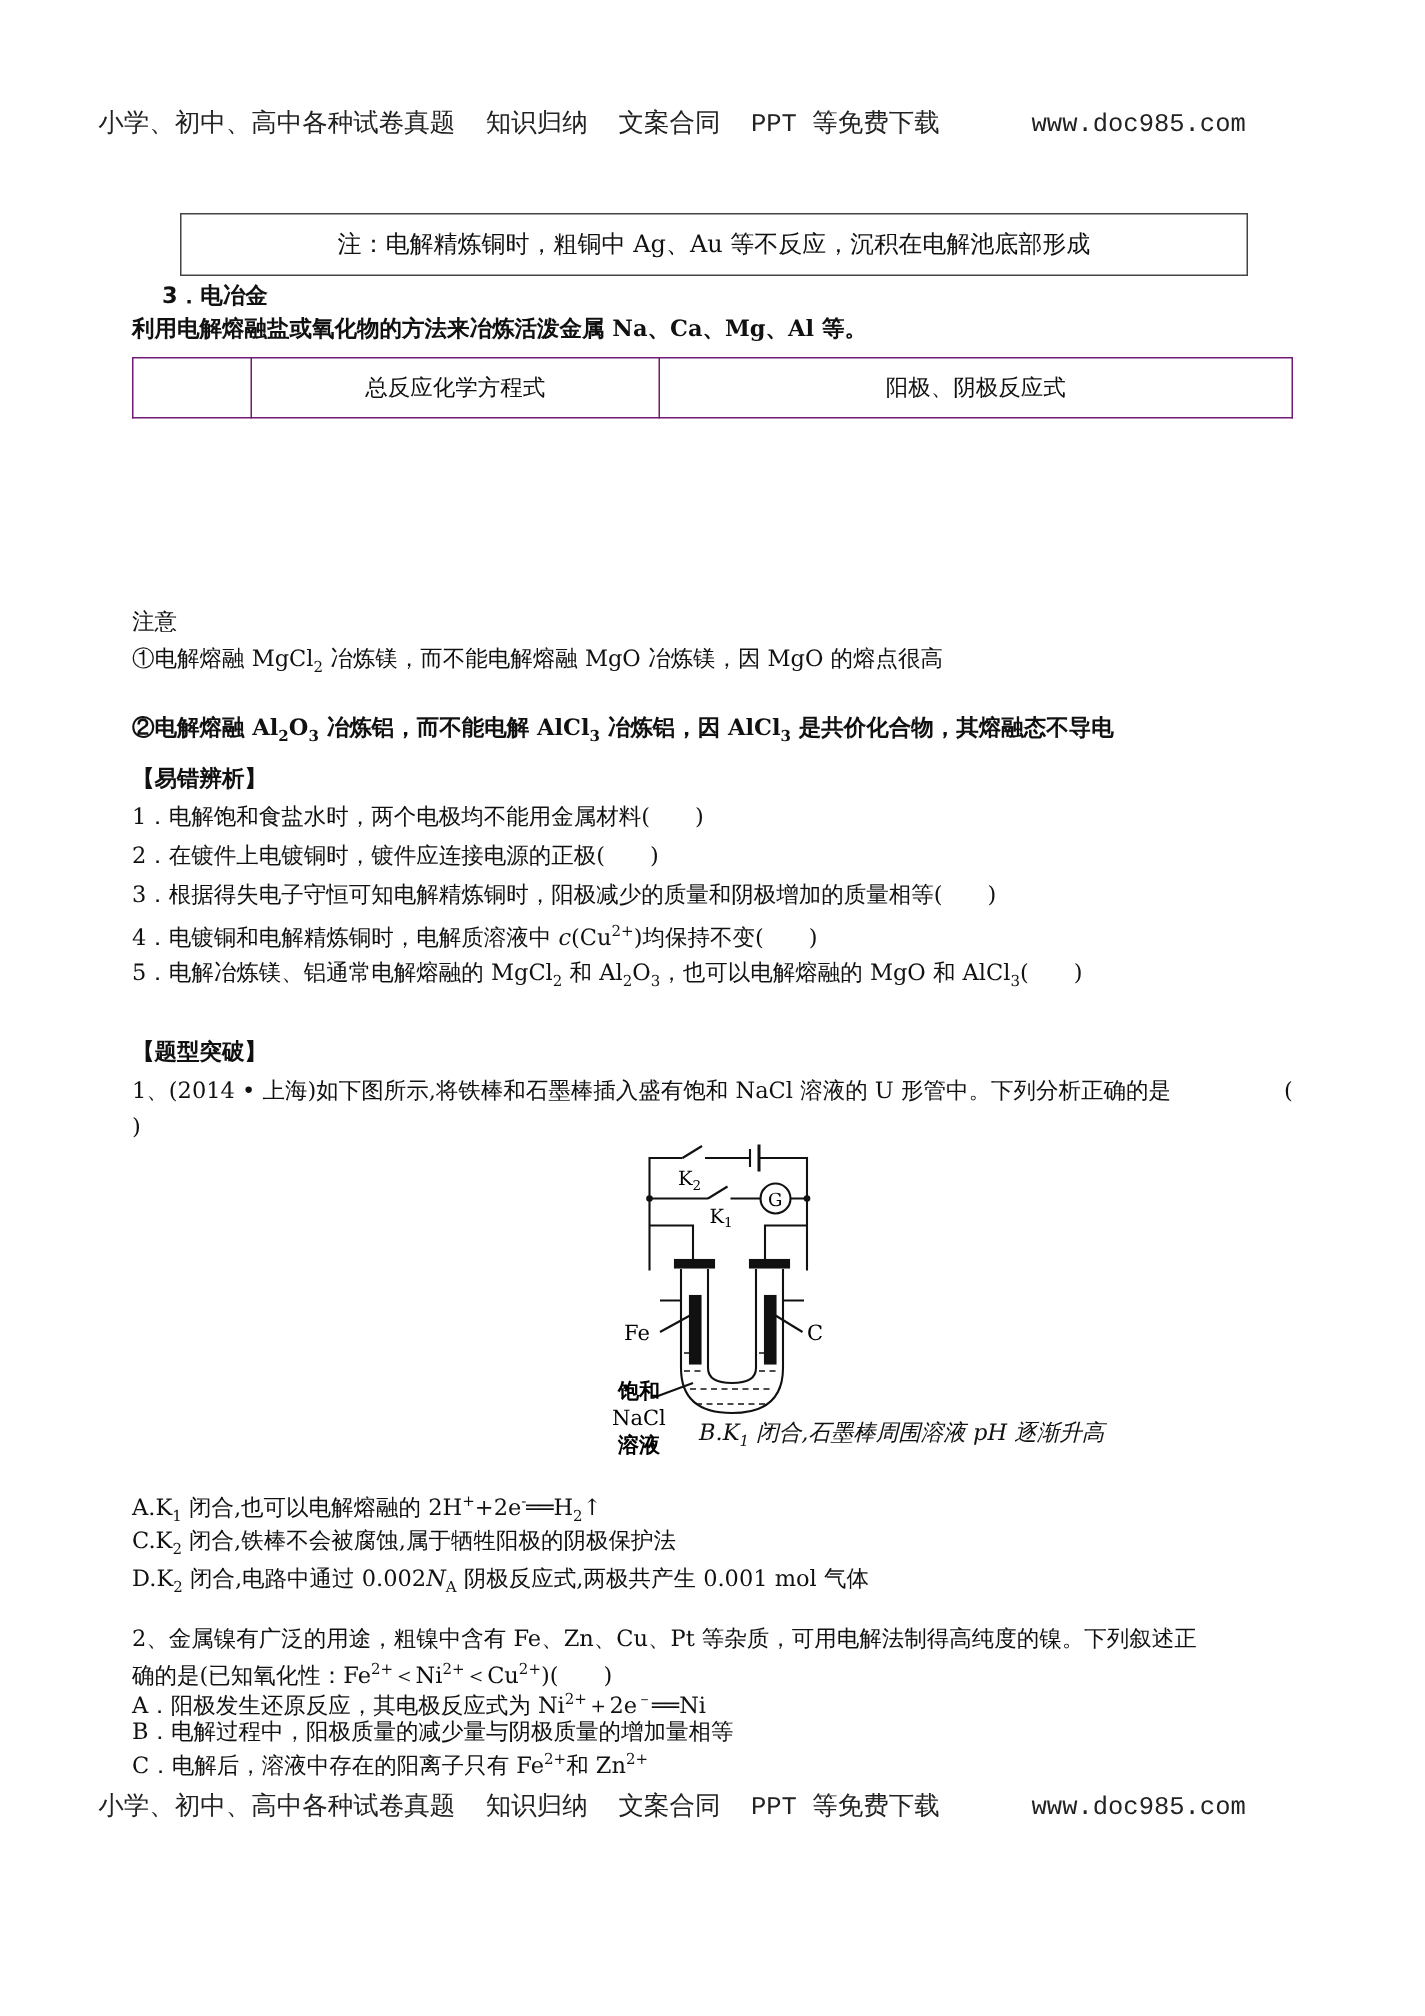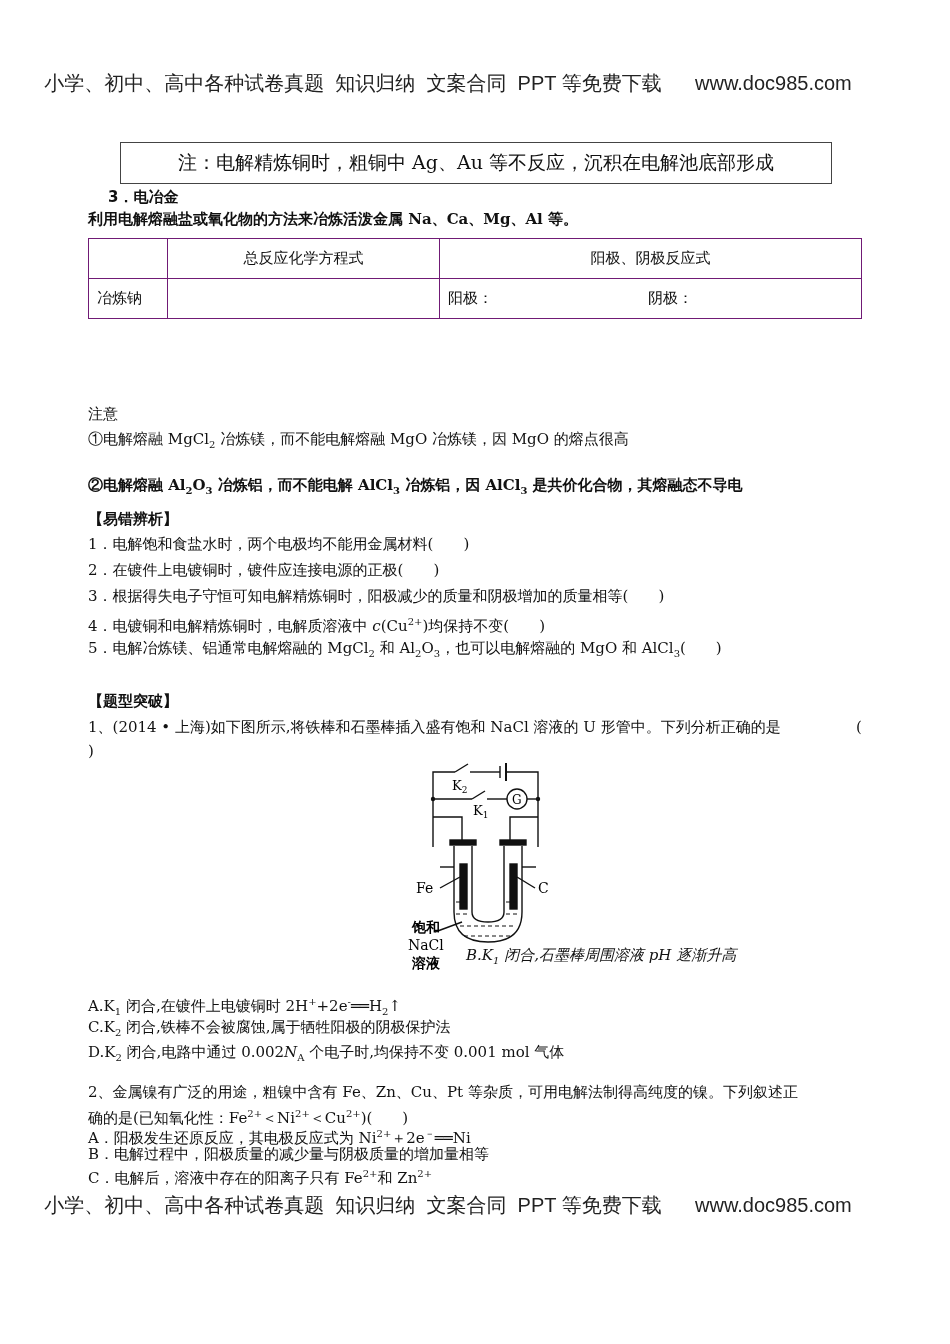--- a/index.html
+++ b/index.html
@@ -1,24 +1,24 @@
 <!DOCTYPE html>
 <html><head>
 <meta charset="utf-8">
 <style>
   html, body { margin: 0; padding: 0; background: #ffffff; }
   body { width: 950px; height: 1344px; position: relative; overflow: hidden;
          font-family: "DejaVu Serif", "Liberation Serif", serif; color: #111; font-size: 15px; }
   .abs { position: absolute; }
-  .header, .footer { left: 0; width: 896px; text-align: center; font-size: 20px; color: #222;
-         font-family: Liberation Sans, sans-serif; white-space: pre; }
+  .header, .footer { left: 0; width: 896px; text-align: center; font-size: 17px; color: #222;
+         font-family: Liberation Mono, monospace; white-space: pre; }
   .header { top: 70px; }
   .footer { top: 1192px; }
   .notebox { left: 120px; top: 142px; width: 710px; height: 40px; border: 1px solid #444;
-             display: flex; align-items: center; justify-content: center; font-size: 19px; }
+             display: flex; align-items: center; justify-content: center; font-size: 16px; }
   .line { left: 88px; font-size: 15px; white-space: nowrap; line-height: 22px; }
   .bold { font-weight: bold; font-family: "DejaVu Sans", "Liberation Sans", sans-serif; }
   table.smelt { position: absolute; left: 88px; top: 238px; width: 774px; border-collapse: collapse; font-size: 15px; }
   table.smelt td, table.smelt th { border: 1px solid #701a75; height: 39px; font-weight: normal; padding: 0 8px; }
   table.smelt th { text-align: center; }
   .col1 { width: 62px; }
   .col2 { width: 255px; }
   .anode { display: inline-block; width: 200px; }
   sub, sup { font-size: 10px; }
   .diagram { left: 400px; top: 762px; width: 160px; height: 215px; }
@@ -35,25 +35,20 @@
 
 <div class="abs line bold" style="top:186px;margin-left:20px;">3．电冶金</div>
 <div class="abs line" style="top:208px;font-weight:bold;">利用电解熔融盐或氧化物的方法来冶炼活泼金属 Na、Ca、Mg、Al 等。</div>
 
 <table class="smelt">
   <tbody>
       <tr>
     <th class="col1"></th>
     <th class="col2">总反应化学方程式</th>
     <th>阳极、阴极反应式</th>
-  </tr>
-  <tr>
-    <td>冶炼钠</td>
-    <td></td>
-    <td><span class="anode">阳极：</span><span>阴极：</span></td>
   </tr>
 </tbody>
   </table>
 
 <div class="abs line" style="top:403px;">注意</div>
 <div class="abs line" style="top:428px;"><span>①电解熔融 MgCl</span><sub>2</sub><span> 冶炼镁，而不能电解熔融 MgO 冶炼镁，因 MgO 的熔点很高</span></div>
 <div class="abs line" style="top:474px;font-weight:bold;"><span>②电解熔融 Al</span><sub>2</sub><span>O</span><sub>3</sub><span> 冶炼铝，而不能电解 AlCl</span><sub>3</sub><span> 冶炼铝，因 AlCl</span><sub>3</sub><span> 是共价化合物，其熔融态不导电</span></div>
 
 <div class="abs line bold" style="top:508px;">【易错辨析】</div>
 <div class="abs line" style="top:533px;">1．电解饱和食盐水时，两个电极均不能用金属材料(　　)</div>
@@ -116,24 +111,24 @@
     <text x="73" y="53" font-size="13"><tspan>K</tspan><tspan font-size="9" dy="3">1</tspan></text>
     <text x="112" y="42" font-size="12">G</text>
     <text x="16" y="131" font-size="14">Fe</text>
     <text x="138" y="131" font-size="14">C</text>
     <text x="12" y="170" font-size="14" font-weight="bold">饱和</text>
     <text x="8" y="188" font-size="14">NaCl</text>
     <text x="12" y="206" font-size="14" font-weight="bold">溶液</text>
   </svg>
 </div>
 
-<div class="abs line" style="top:991px;"><span>A.K</span><sub>1</sub><span> 闭合,在镀件上电镀铜时 2H</span><sup>+</sup><span>+2e</span><sup>-</sup><span>══</span><span>H</span><sub>2</sub><span>↑</span></div>
+<div class="abs line" style="top:991px;"><span>A.K</span><sub>1</sub><span> 闭合,也可以电解熔融的 2H</span><sup>+</sup><span>+2e</span><sup>-</sup><span>══</span><span>H</span><sub>2</sub><span>↑</span></div>
 <div class="abs line" style="top:944px; left:466px;font-style:italic;"><span>B.K</span><sub>1</sub><span> 闭合,石墨棒周围溶液 pH 逐渐升高</span></div>
 <div class="abs line" style="top:1016px;"><span>C.K</span><sub>2</sub><span> 闭合,铁棒不会被腐蚀,属于牺牲阳极的阴极保护法</span></div>
-<div class="abs line" style="top:1041px;"><span>D.K</span><sub>2</sub><span> 闭合,电路中通过 0.002</span><i>N</i><sub>A</sub><span> 个电子时,均保持不变 0.001 mol 气体</span></div>
+<div class="abs line" style="top:1041px;"><span>D.K</span><sub>2</sub><span> 闭合,电路中通过 0.002</span><i>N</i><sub>A</sub><span> 阴极反应式,两极共产生 0.001 mol 气体</span></div>
 
 <div class="abs line" style="top:1081px;">2、金属镍有广泛的用途，粗镍中含有 Fe、Zn、Cu、Pt 等杂质，可用电解法制得高纯度的镍。下列叙述正</div>
 <div class="abs line" style="top:1103px;"><span>确的是(已知氧化性：Fe</span><sup>2+</sup><span>＜Ni</span><sup>2+</sup><span>＜Cu</span><sup>2+</sup><span>)(　　)</span></div>
 <div class="abs line" style="top:1123px;"><span>A．阳极发生还原反应，其电极反应式为 Ni</span><sup>2+</sup><span>＋2e</span><sup>－</sup><span>══Ni</span></div>
 <div class="abs line" style="top:1143px;">B．电解过程中，阳极质量的减少量与阴极质量的增加量相等</div>
 <div class="abs line" style="top:1163px;"><span>C．电解后，溶液中存在的阳离子只有 Fe</span><sup>2+</sup><span>和 Zn</span><sup>2+</sup></div>
 
 <div class="abs footer">小学、初中、高中各种试卷真题  知识归纳  文案合同  PPT 等免费下载      www.doc985.com</div>
 
 </body></html>

